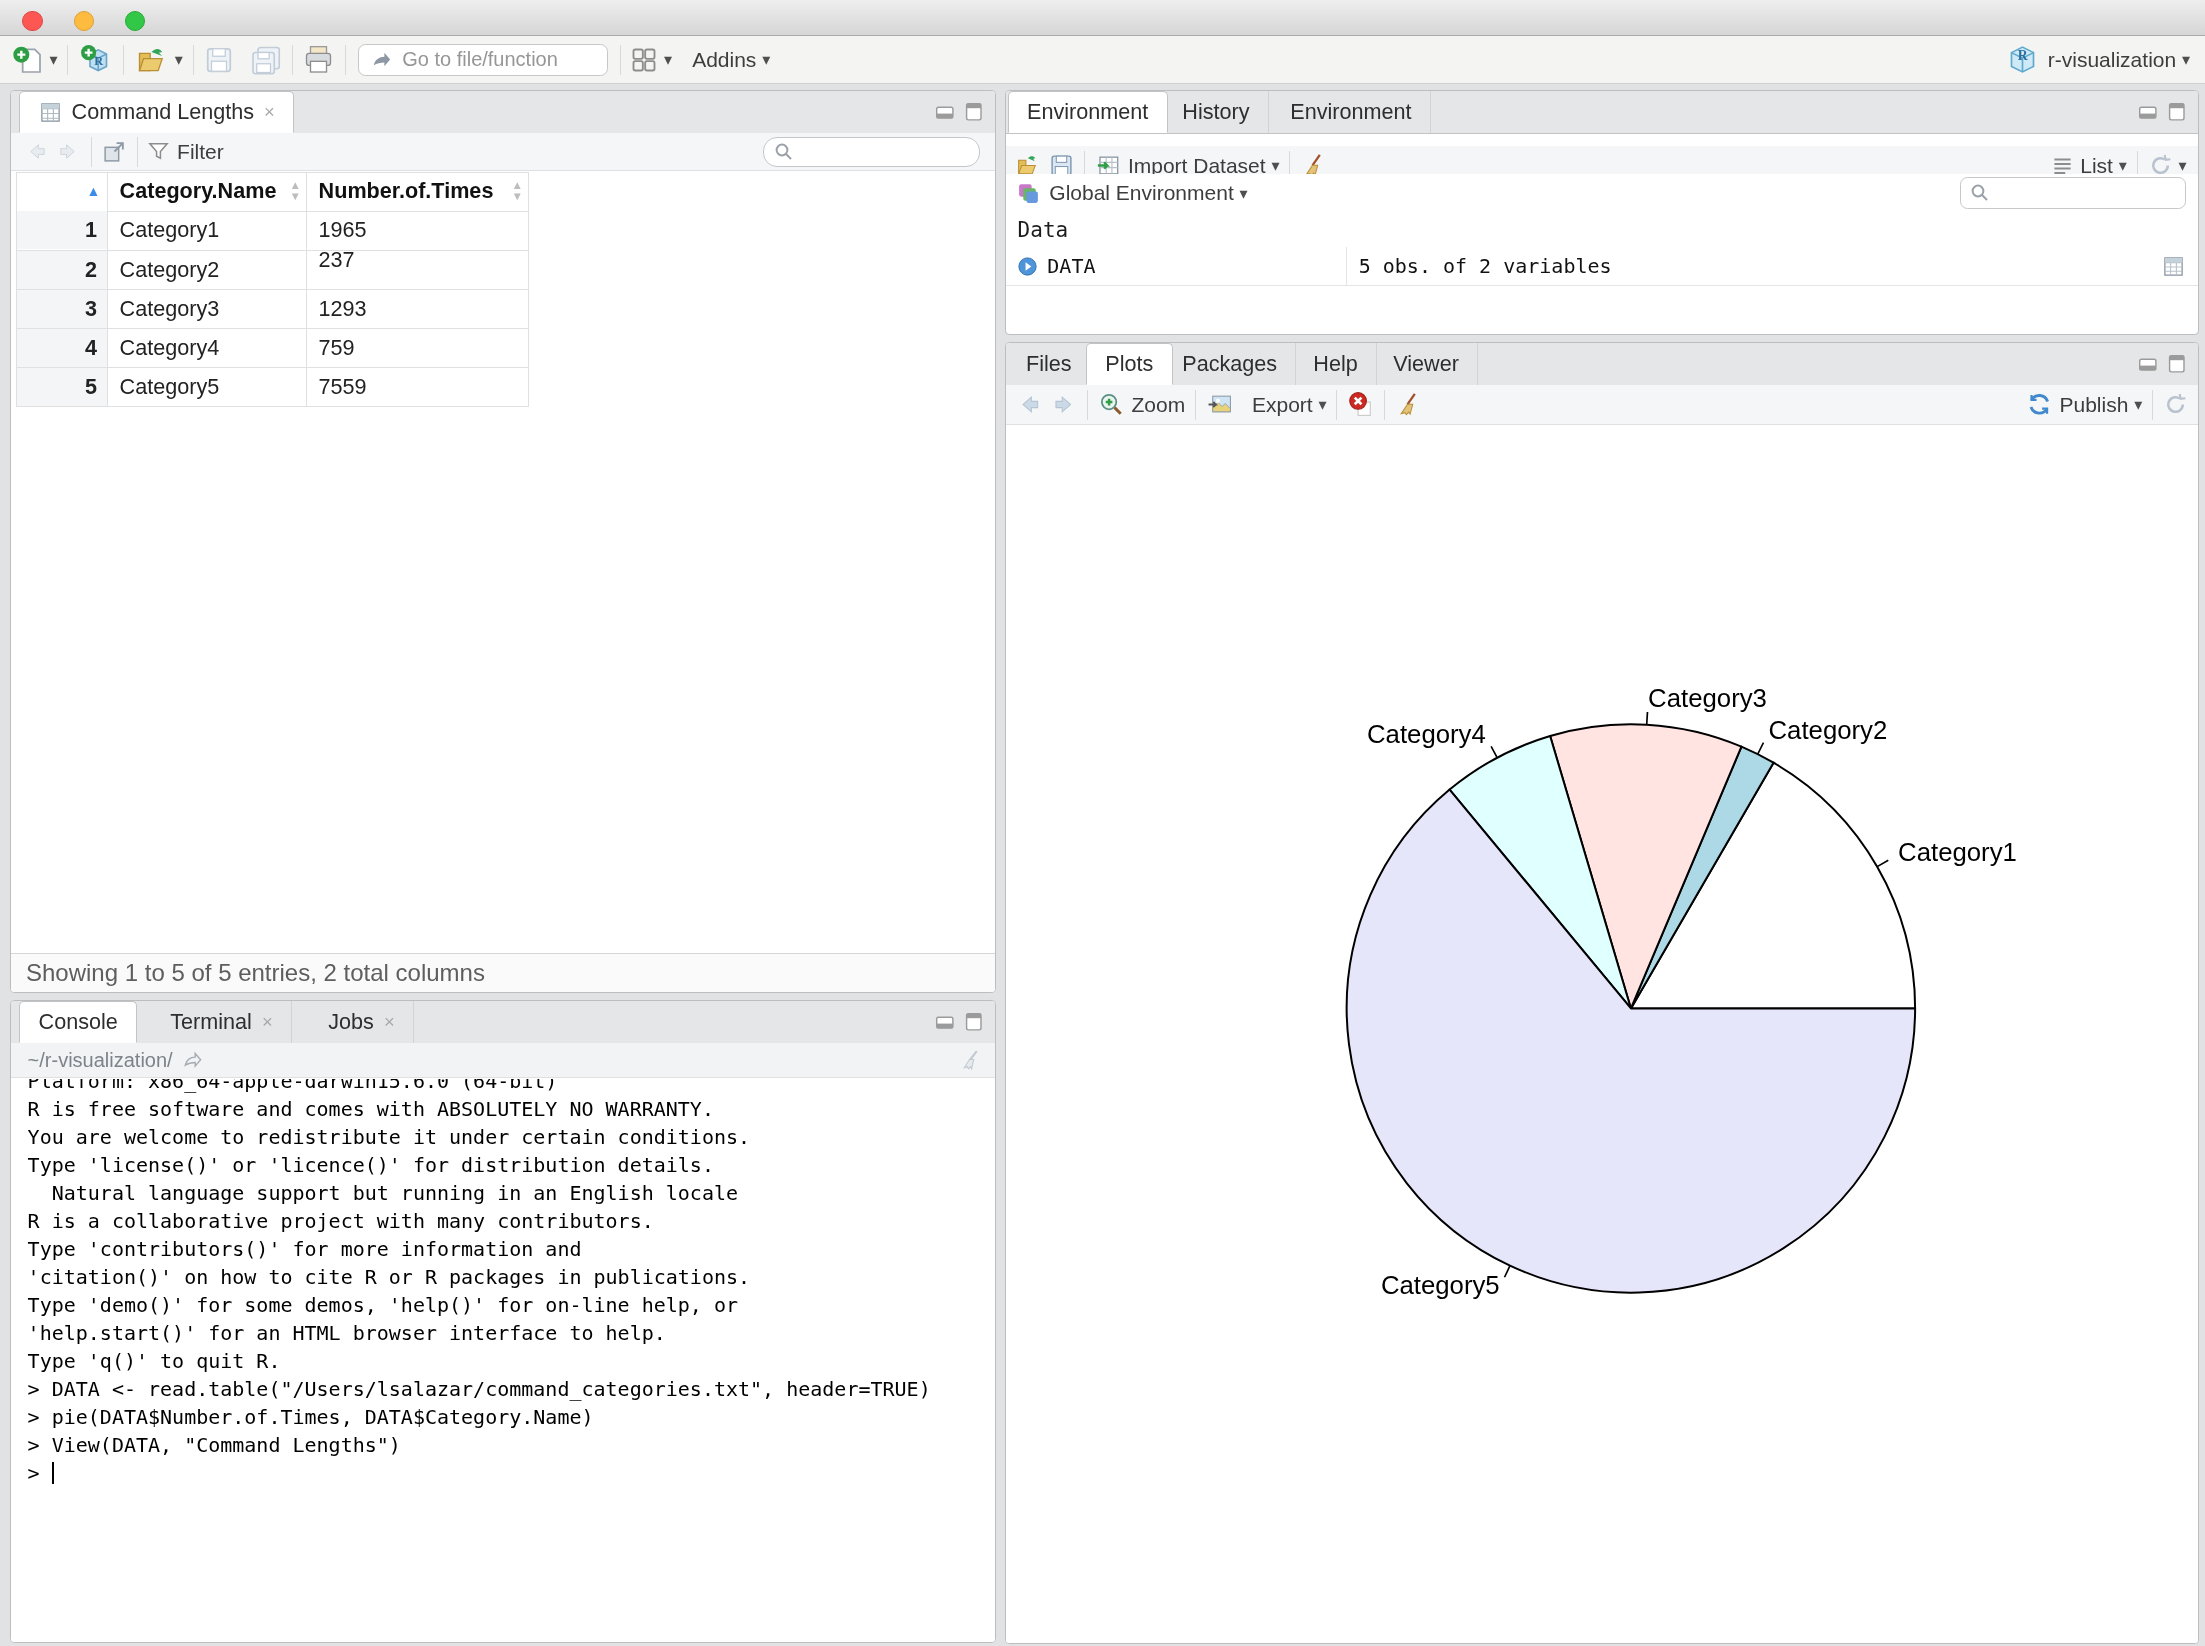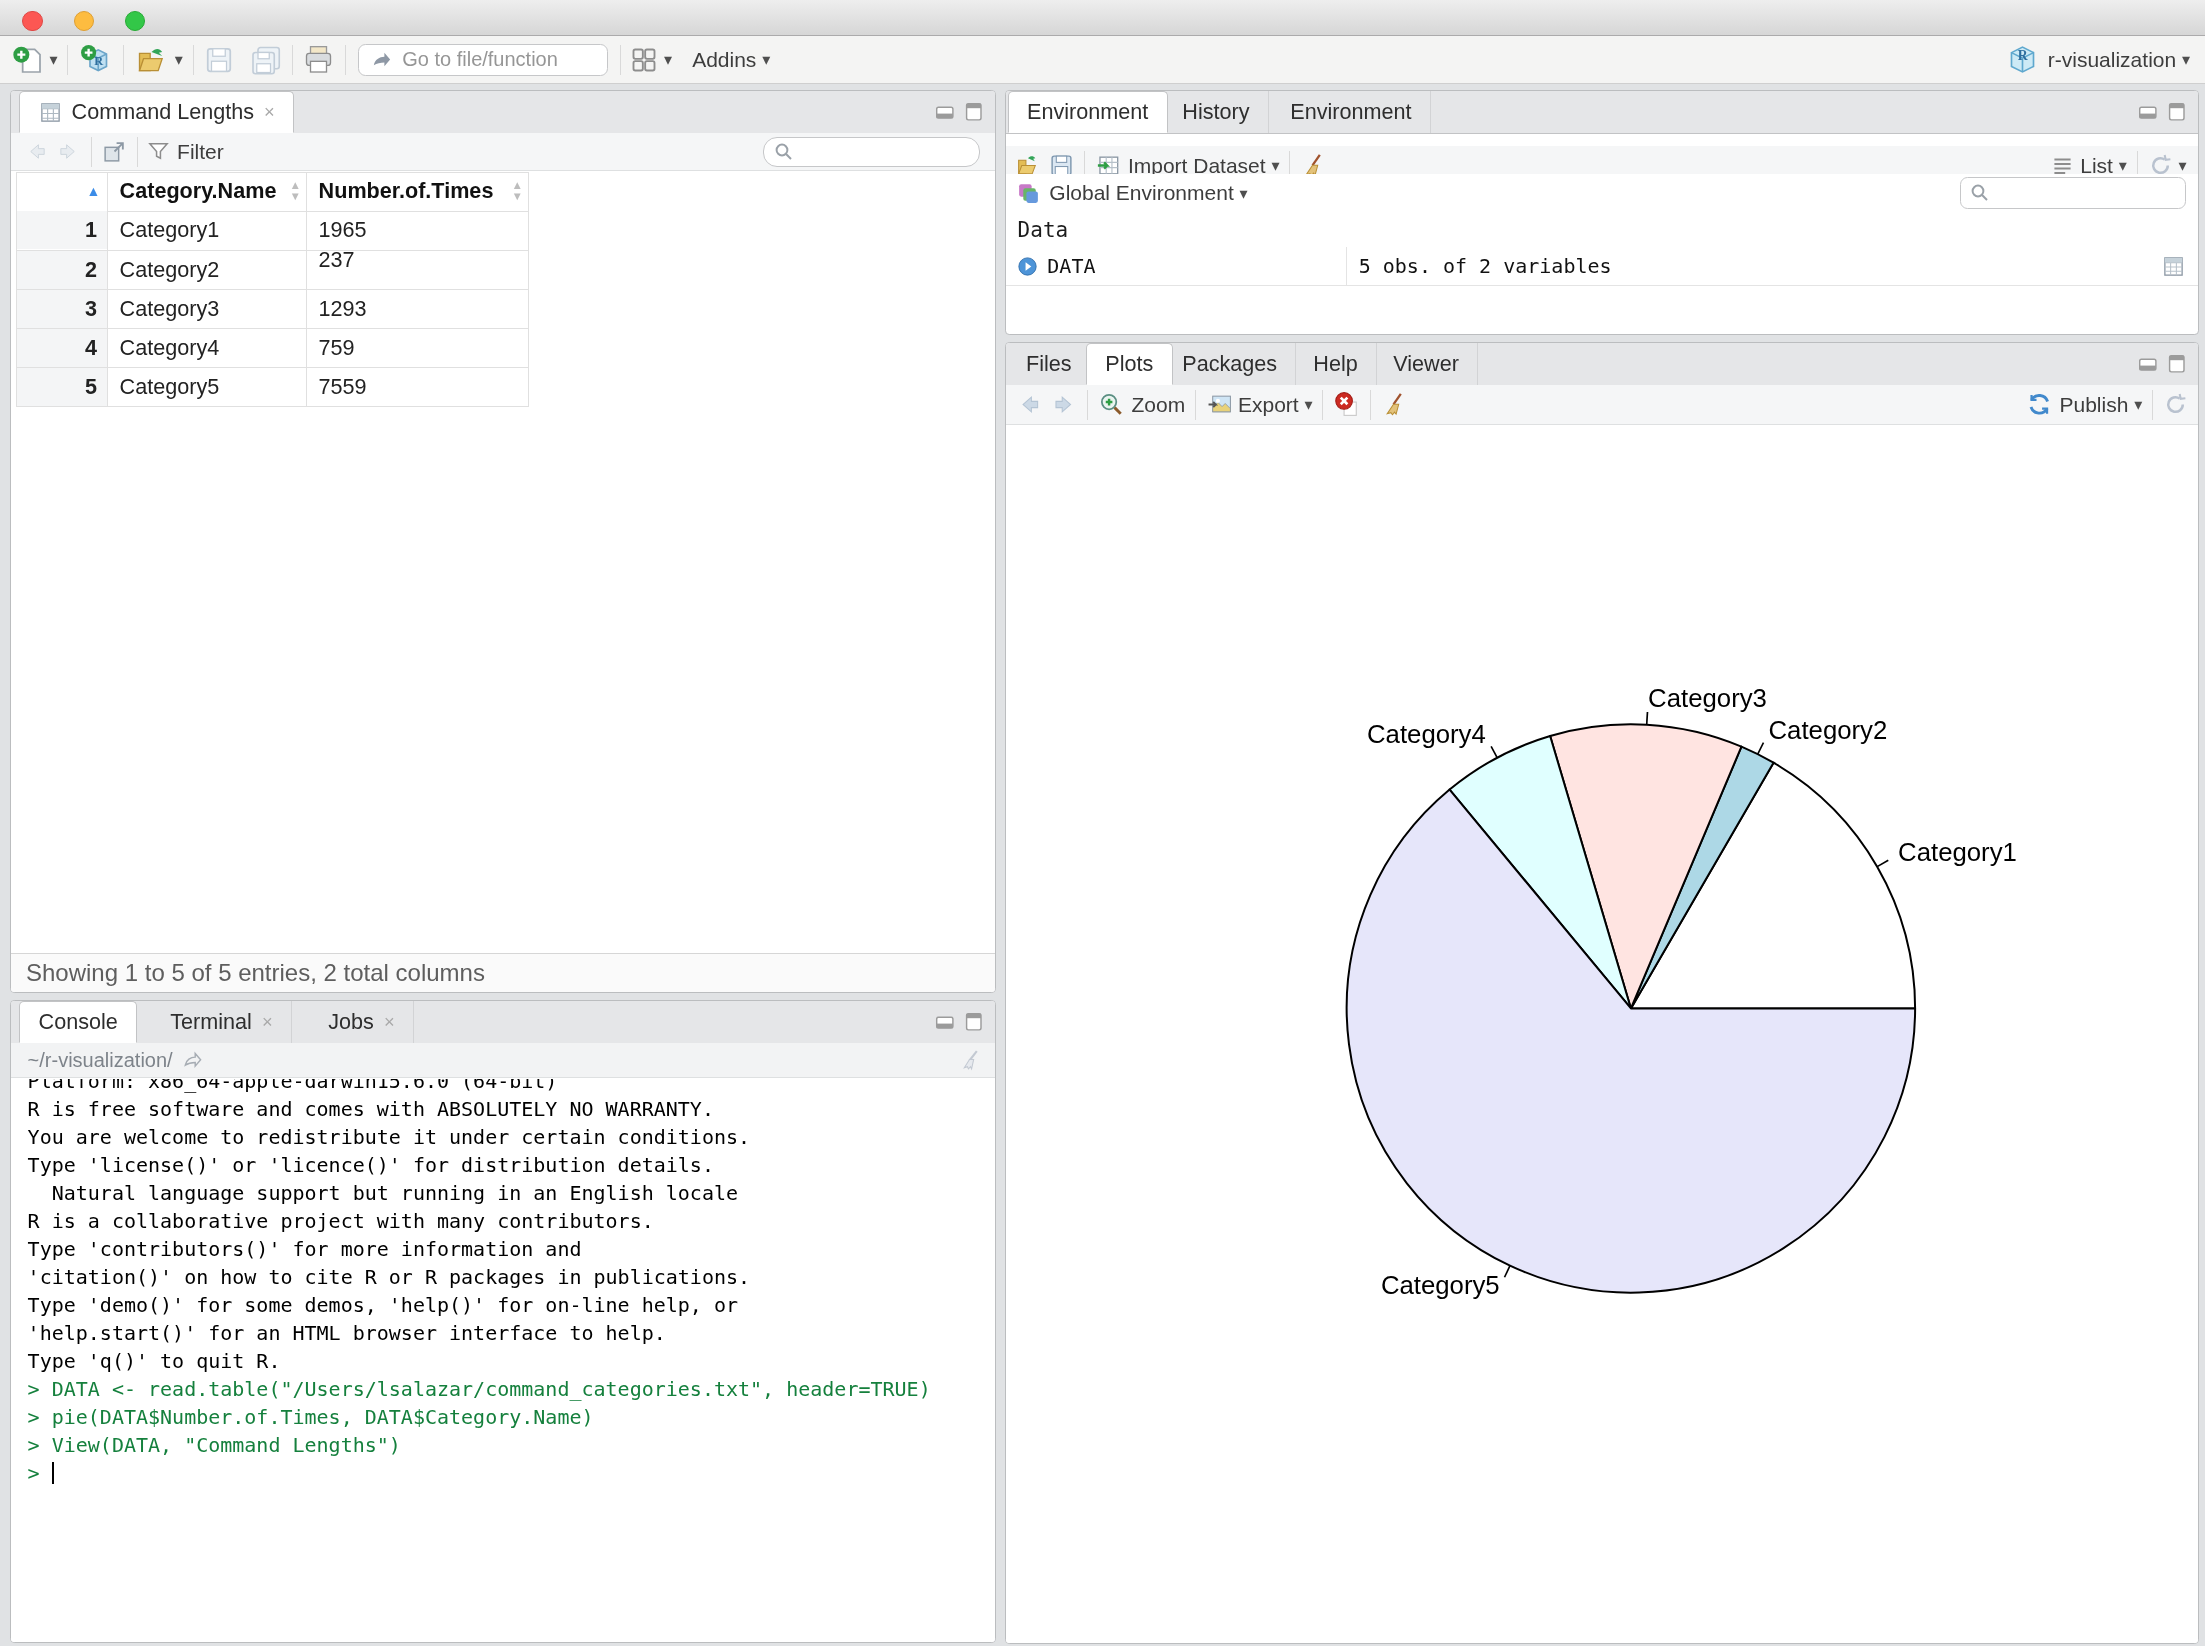--- a/index.html
+++ b/index.html
@@ -32,21 +32,21 @@
   .sbox{background:#fff;border:0.8px solid #c6c7c9;border-radius:7.5px;height:30px;display:flex;align-items:center}
   
   .th{font-weight:bold;font-size:21.6px;color:#111}
   .td{font-size:21.6px;color:#222}
   .cell{position:absolute;display:flex;align-items:center;box-sizing:border-box}
   .rowline{position:absolute;left:5px;width:512px;height:0.8px;background:#e0e0e0}
   .vline{position:absolute;top:0;width:0.8px;background:#e0e0e0}
   .sortud{font-size:11.6px;line-height:10.8px;color:#bdbdbd;text-align:center}
   
   .cline{white-space:pre;font-family:"DejaVu Sans Mono",monospace;font-size:20px;line-height:28px;color:#000}
-  .cmd{color:#15803d}
+  .cmd{color:#000000}
   #cursor{display:inline-block;width:2.5px;height:21.6px;background:#000;vertical-align:-3.3px}
   
   .mono{font-family:"DejaVu Sans Mono",monospace}
   svg{display:block}
 </style>
 </head>
 <body>
 
 <div id="app">
 
@@ -501,21 +501,21 @@
       <span class="lbl" style="margin-left:6.6px">Zoom</span>
       <span class="sep"></span>
       <span class="icon">
         <svg width="28" height="25" viewBox="0 0 24 24">
             <rect x="5" y="4" width="17" height="15" fill="#cfe5f5" stroke="#8d99a5"></rect>
             <path d="M5 15l5-5 4 4 3-3 5 5v3H5z" fill="#e8d27a" stroke="#8d99a5" stroke-width=".8"></path>
             <circle cx="10" cy="8.5" r="2" fill="#fff"></circle>
             <path d="M1 12h7l-2.5-2.5M8 12l-2.5 2.5" stroke="#555" stroke-width="1.8" fill="none"></path>
           </svg>
       </span>
-      <span class="lbl" style="margin-left:4px">Export</span>
+      <span class="lbl" style="margin-left:18px">Export</span>
       <span class="caret">▾</span>
       <span class="sep"></span>
       <span class="icon">
         <svg width="26.6" height="26.6" viewBox="0 0 24 24">
             <rect x="10" y="10" width="11" height="12" fill="#fff" stroke="#c9c9c9"></rect>
             <circle cx="10" cy="9" r="7.5" fill="#cc2a22" stroke="#a31d17"></circle>
             <path d="M7 6l6 6M13 6l-6 6" stroke="#fff" stroke-width="2.4"></path>
           </svg>
       </span>
       <span class="sep"></span>

